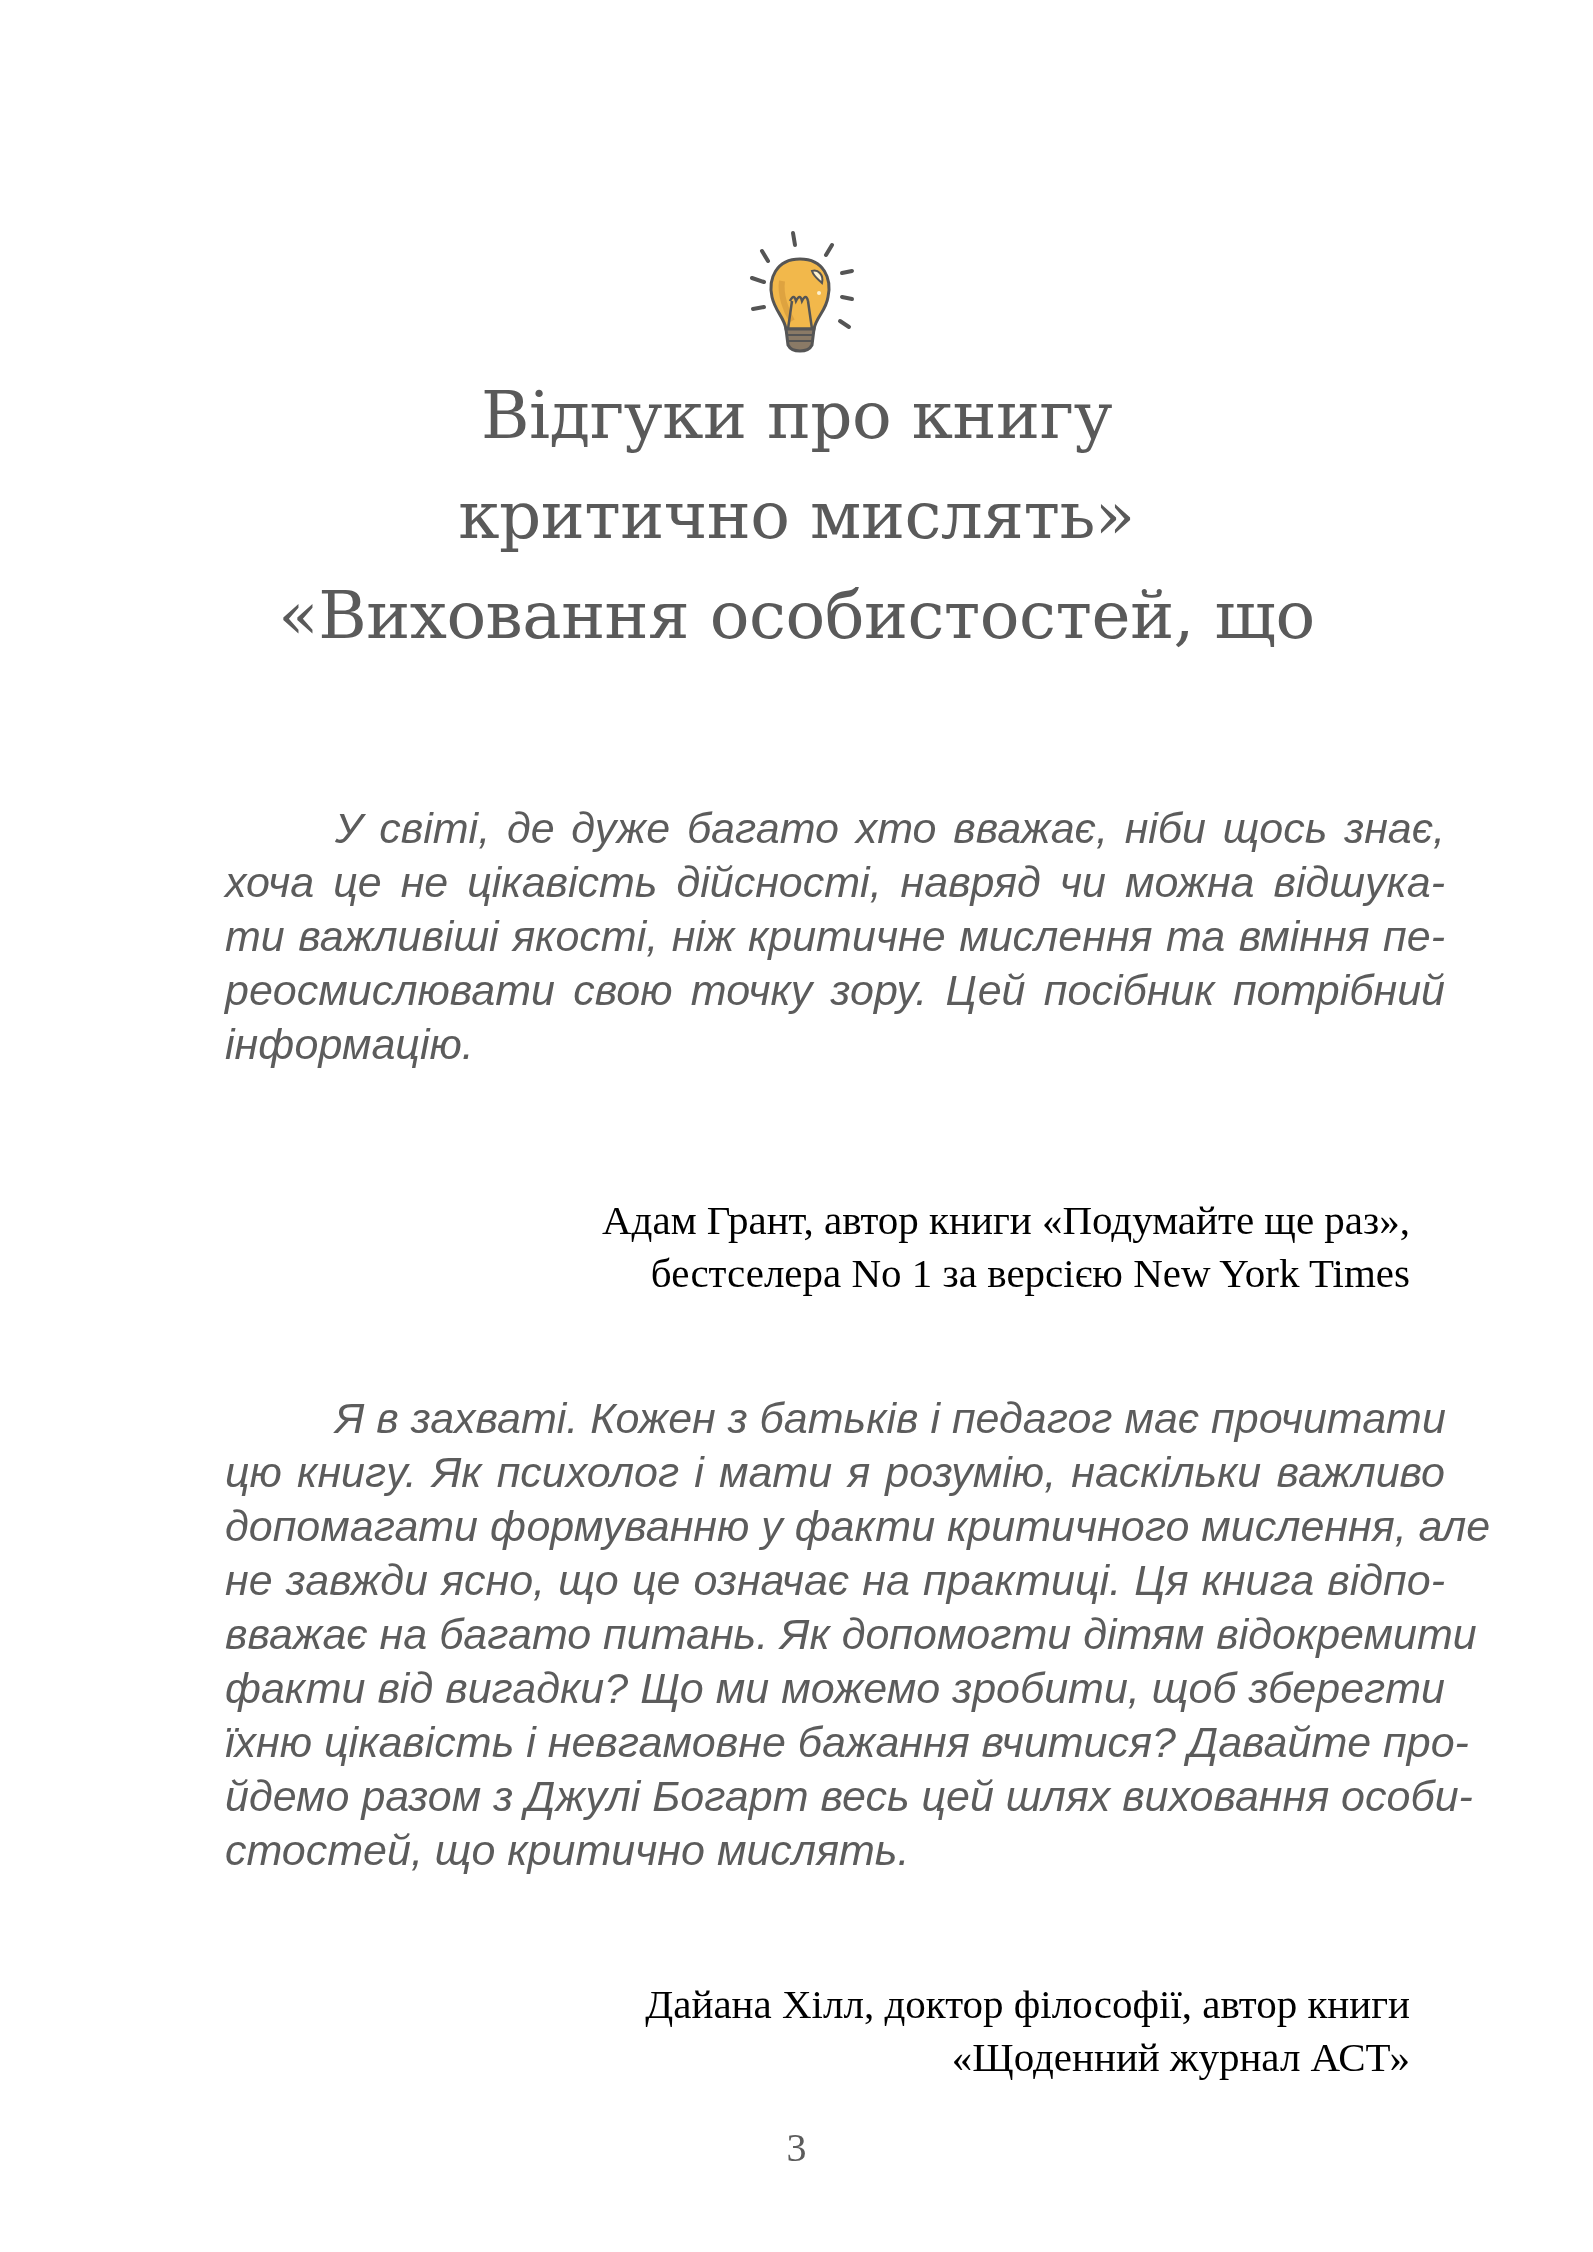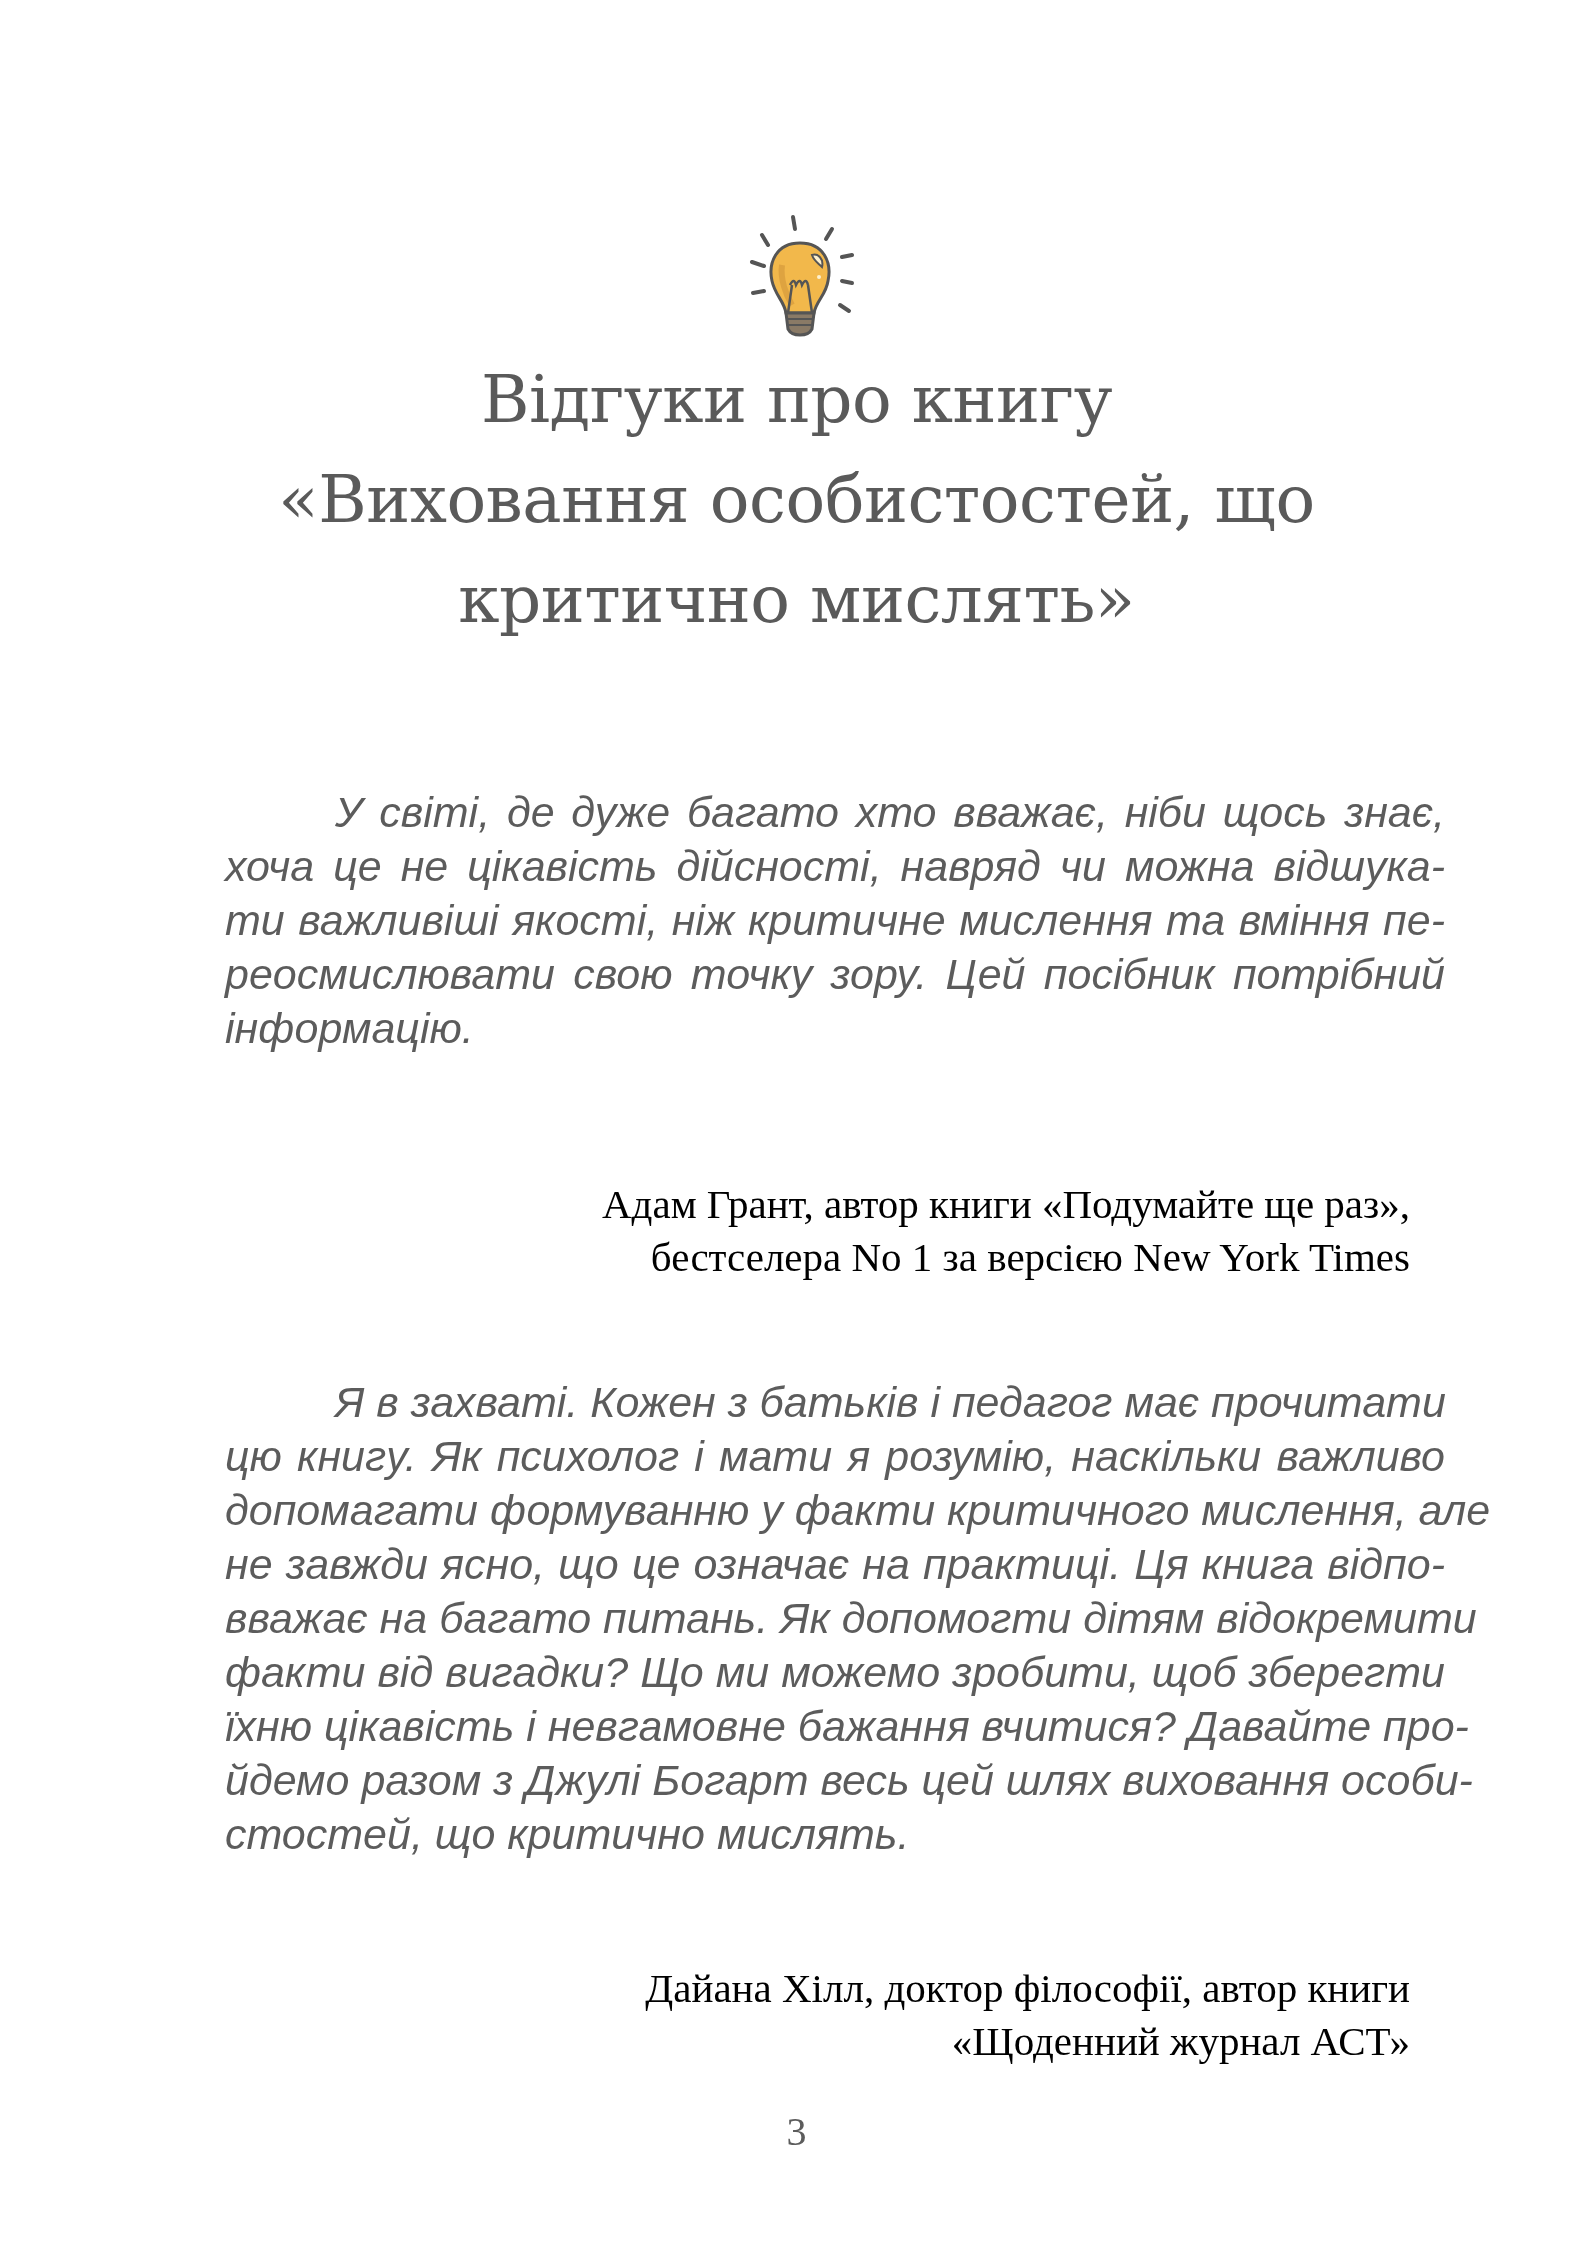--- a/index.html
+++ b/index.html
@@ -1,17 +1,17 @@
 <!DOCTYPE html>
 <html><head>
 <meta charset="utf-8">
 <style>
   html, body { margin: 0; padding: 0; background: #ffffff; }
   body { width: 1593px; height: 2252px; position: relative; overflow: hidden; color: #5e5e5e; }
-  .page { position: absolute; left: 0; top: 0; width: 1593px; height: 1966px; }
+  .page { position: absolute; left: 0; top: 16px; width: 1593px; height: 1966px; }
   .bulb { position: absolute; left: 740px; top: 205px; width: 120px; height: 140px; }
   .title { position: absolute; left: 0; right: 0; top: 350px; text-align: center;
            font-family: "DejaVu Serif", serif; font-size: 66px; line-height: 100px;
            color: #5a5a5a; letter-spacing: -0.5px; }
   .title div { white-space: nowrap; }
   .quote { position: absolute; left: 190px; width: 1220px;
            font-family: Liberation Sans, sans-serif; font-style: italic;
            font-size: 43px; line-height: 54px; color: #5c5c5c; margin-left: 35px; }
   .quote .line { display: block; text-align: justify; text-align-last: justify; white-space: nowrap; height: 54px; }
   .quote .line.last { text-align-last: left; }
@@ -48,22 +48,22 @@
     <circle cx="79" cy="72" r="2" fill="#fdf1cf"></circle>
     <path d="M48 108 L 52 80 M 72 108 L 68 80" stroke="#555" stroke-width="2.5" fill="none"></path>
     <path d="M50 80 q4 -8 6 0 q4 -8 6 0 q4 -8 6 0" stroke="#555" stroke-width="2.5" fill="none"></path>
     <path d="M46 108 L 74 108 L 72 124 C 68 132 52 132 48 124 Z" fill="#8a7a66" stroke="#555" stroke-width="3"></path>
     <line x1="48" y1="114" x2="72" y2="114" stroke="#555" stroke-width="2"></line>
     <line x1="48" y1="120" x2="72" y2="120" stroke="#555" stroke-width="2"></line>
   </svg>
 
   <h1 class="title" style="margin:0;font-weight:normal;">
     <div>Відгуки про книгу</div>
+    <div>критично мислять»</div>
     <div>«Виховання особистостей, що</div>
-    <div>критично мислять»</div>
   </h1>
 
   <div class="quote q1">
     <span class="line first">У світі, де дуже багато хто вважає, ніби щось знає,</span>
     <span class="line">хоча це не цікавість дійсності, навряд чи можна відшука-</span>
     <span class="line">ти важливіші якості, ніж критичне мислення та вміння пе-</span>
     <span class="line">реосмислювати свою точку зору. Цей посібник потрібний</span>
     <span class="line last">інформацію.</span>
   </div>
 

